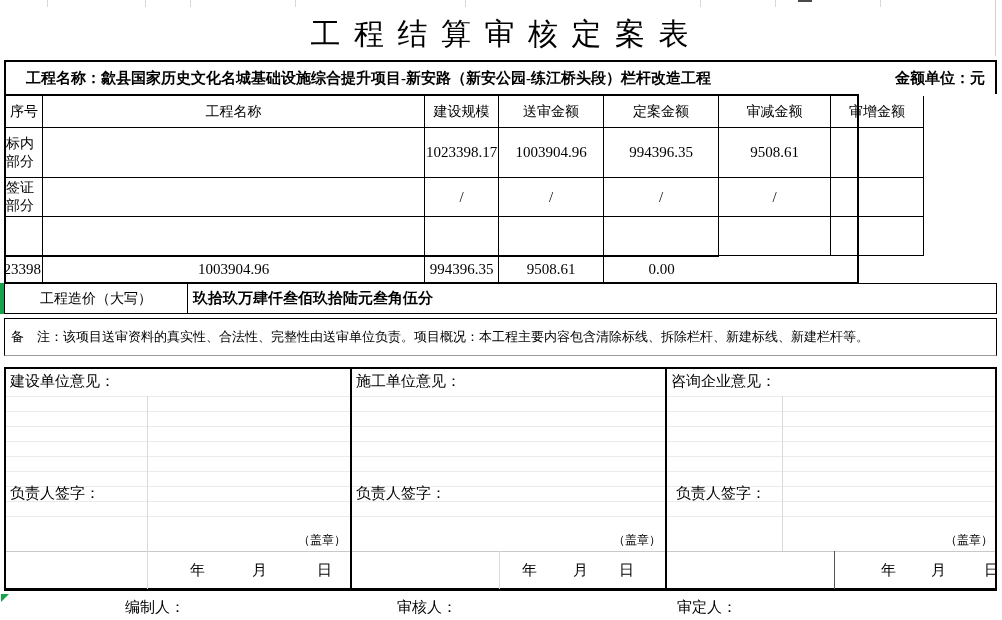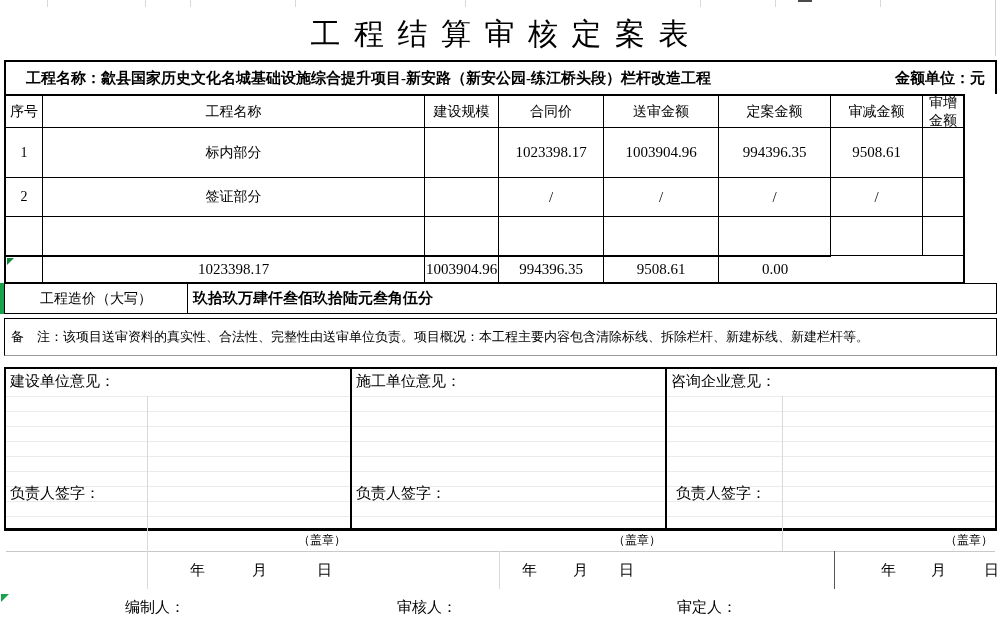--- a/index.html
+++ b/index.html
@@ -19,27 +19,26 @@
   .proj-row{
     position:absolute;left:4px;top:60px;width:993px;height:34px;box-sizing:border-box;
     border:2px solid #000;border-bottom:none;
     display:flex;align-items:center;justify-content:space-between;
     font-size:15px;font-weight:bold;
   }
   .proj-left{padding-left:20px;white-space:nowrap;}
   .proj-unit{padding-right:10px;white-space:nowrap;}
 
   .main-table{
-    position:absolute;left:4px;top:94px;width:961px;height:190px;box-sizing:border-box;
+    position:absolute;left:4px;top:94px;width:855px;height:190px;box-sizing:border-box;
     border:2px solid #000;
     display:grid;
     grid-template-columns:37px 382px 74px 105px 115px 112px 92px 1fr;
     grid-template-rows:32px 50px 39px 39px 1fr;
     font-size:14px;
-    text-align:center;
   }
   .cell{
     border-right:1px solid #000;border-bottom:1px solid #000;
     display:flex;align-items:center;justify-content:center;
     position:relative;box-sizing:border-box;overflow:hidden;
   }
   .cell.last-col{border-right:none;}
   .cell.total{border-bottom:none;border-top:1px solid #000;}
   .cell.num{font-size:15px;}
   .merge2{grid-column:1 / span 2;}
@@ -62,21 +61,21 @@
   }
   .sel-bar{position:absolute;left:0;top:283px;width:4px;height:31px;background:#18a24c;}
 
   .remark-row{
     position:absolute;left:4px;top:318px;width:993px;height:38px;box-sizing:border-box;
     border:1px solid #000;border-bottom:1px solid #9a9a9a;
     display:flex;align-items:center;font-size:13px;padding-left:6px;
   }
 
   .opinion{
-    position:absolute;left:4px;top:367px;width:993px;height:164px;box-sizing:border-box;
+    position:absolute;left:4px;top:367px;width:993px;height:224px;box-sizing:border-box;
     border:2px solid #000;border-bottom:3px solid #000;font-size:15px;
   }
   .op-divider{position:absolute;top:0;width:2px;height:100%;background:#000;}
   .gl-h{position:absolute;left:0;width:100%;height:1px;background:#ebebeb;}
   .gl-h.dark{background:#c9c9c9;}
   .gl-v{position:absolute;width:1px;background:#d9d9d9;}
   .gl-v.dark{background:#555;}
   .op-label{position:absolute;white-space:nowrap;}
   .op-seal{position:absolute;width:100px;text-align:right;font-size:12px;}
   .op-date{position:absolute;white-space:nowrap;}
@@ -108,21 +107,20 @@
   <div class="proj-row">
     <span class="proj-left">工程名称：歙县国家历史文化名城基础设施综合提升项目-新安路（新安公园-练江桥头段）栏杆改造工程</span>
     <span class="proj-unit">金额单位：元</span>
   </div>
 
   <div class="main-table">
 
     <div class="cell">序号</div>
     <div class="cell">工程名称</div>
     <div class="cell">建设规模</div>
-    <div class="cell">合同价</div>
     <div class="cell">送审金额</div>
     <div class="cell">定案金额</div>
     <div class="cell">审减金额</div>
     <div class="cell last-col">审增金额</div>
 
     <div class="cell">1</div>
     <div class="cell">标内部分</div>
     <div class="cell"></div>
     <div class="cell num">1023398.17</div>
     <div class="cell num">1003904.96</div>

